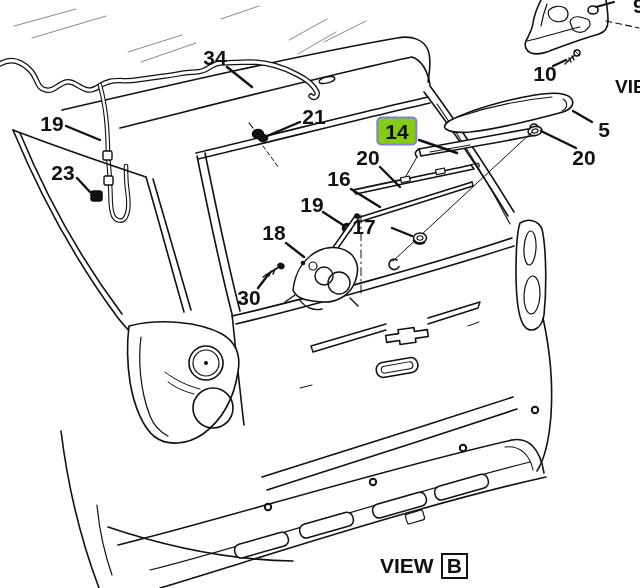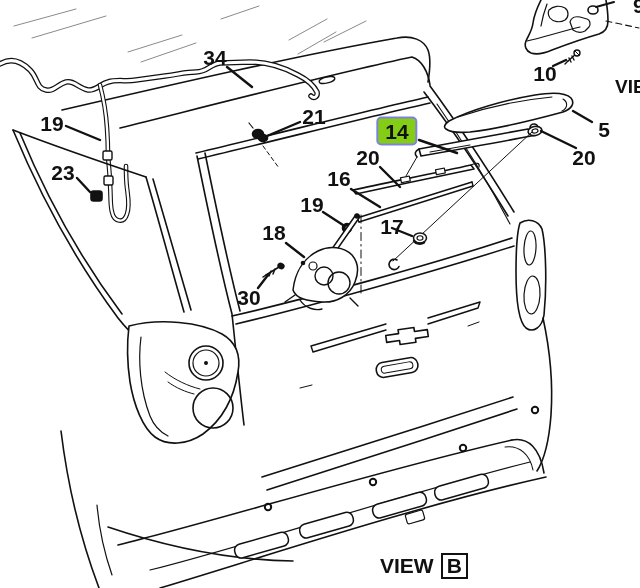--- a/index.html
+++ b/index.html
@@ -243,21 +243,21 @@
     </g>
   </g>
 </svg>
 
 <div class="callout" style="left:545px;top:73px">10</div>
 <div class="callout" style="left:604px;top:129px">5</div>
 <div class="callout" style="left:584px;top:157px">20</div>
 <div class="callout hl" style="left:397px;top:131px">14</div>
 <div class="callout" style="left:368px;top:157px">20</div>
 <div class="callout" style="left:339px;top:178px">16</div>
-<div class="callout" style="left:392px;top:226px">17</div>
+<div class="callout" style="left:364px;top:226px">17</div>
 <div class="callout" style="left:312px;top:204px">19</div>
 <div class="callout" style="left:274px;top:232px">18</div>
 <div class="callout" style="left:249px;top:297px">30</div>
 <div class="callout" style="left:314px;top:116px">21</div>
 <div class="callout" style="left:215px;top:57px">34</div>
 <div class="callout" style="left:63px;top:172px">23</div>
 <div class="callout" style="left:52px;top:123px">19</div>
 
 <div id="view-label">
   <span>VIEW</span>

